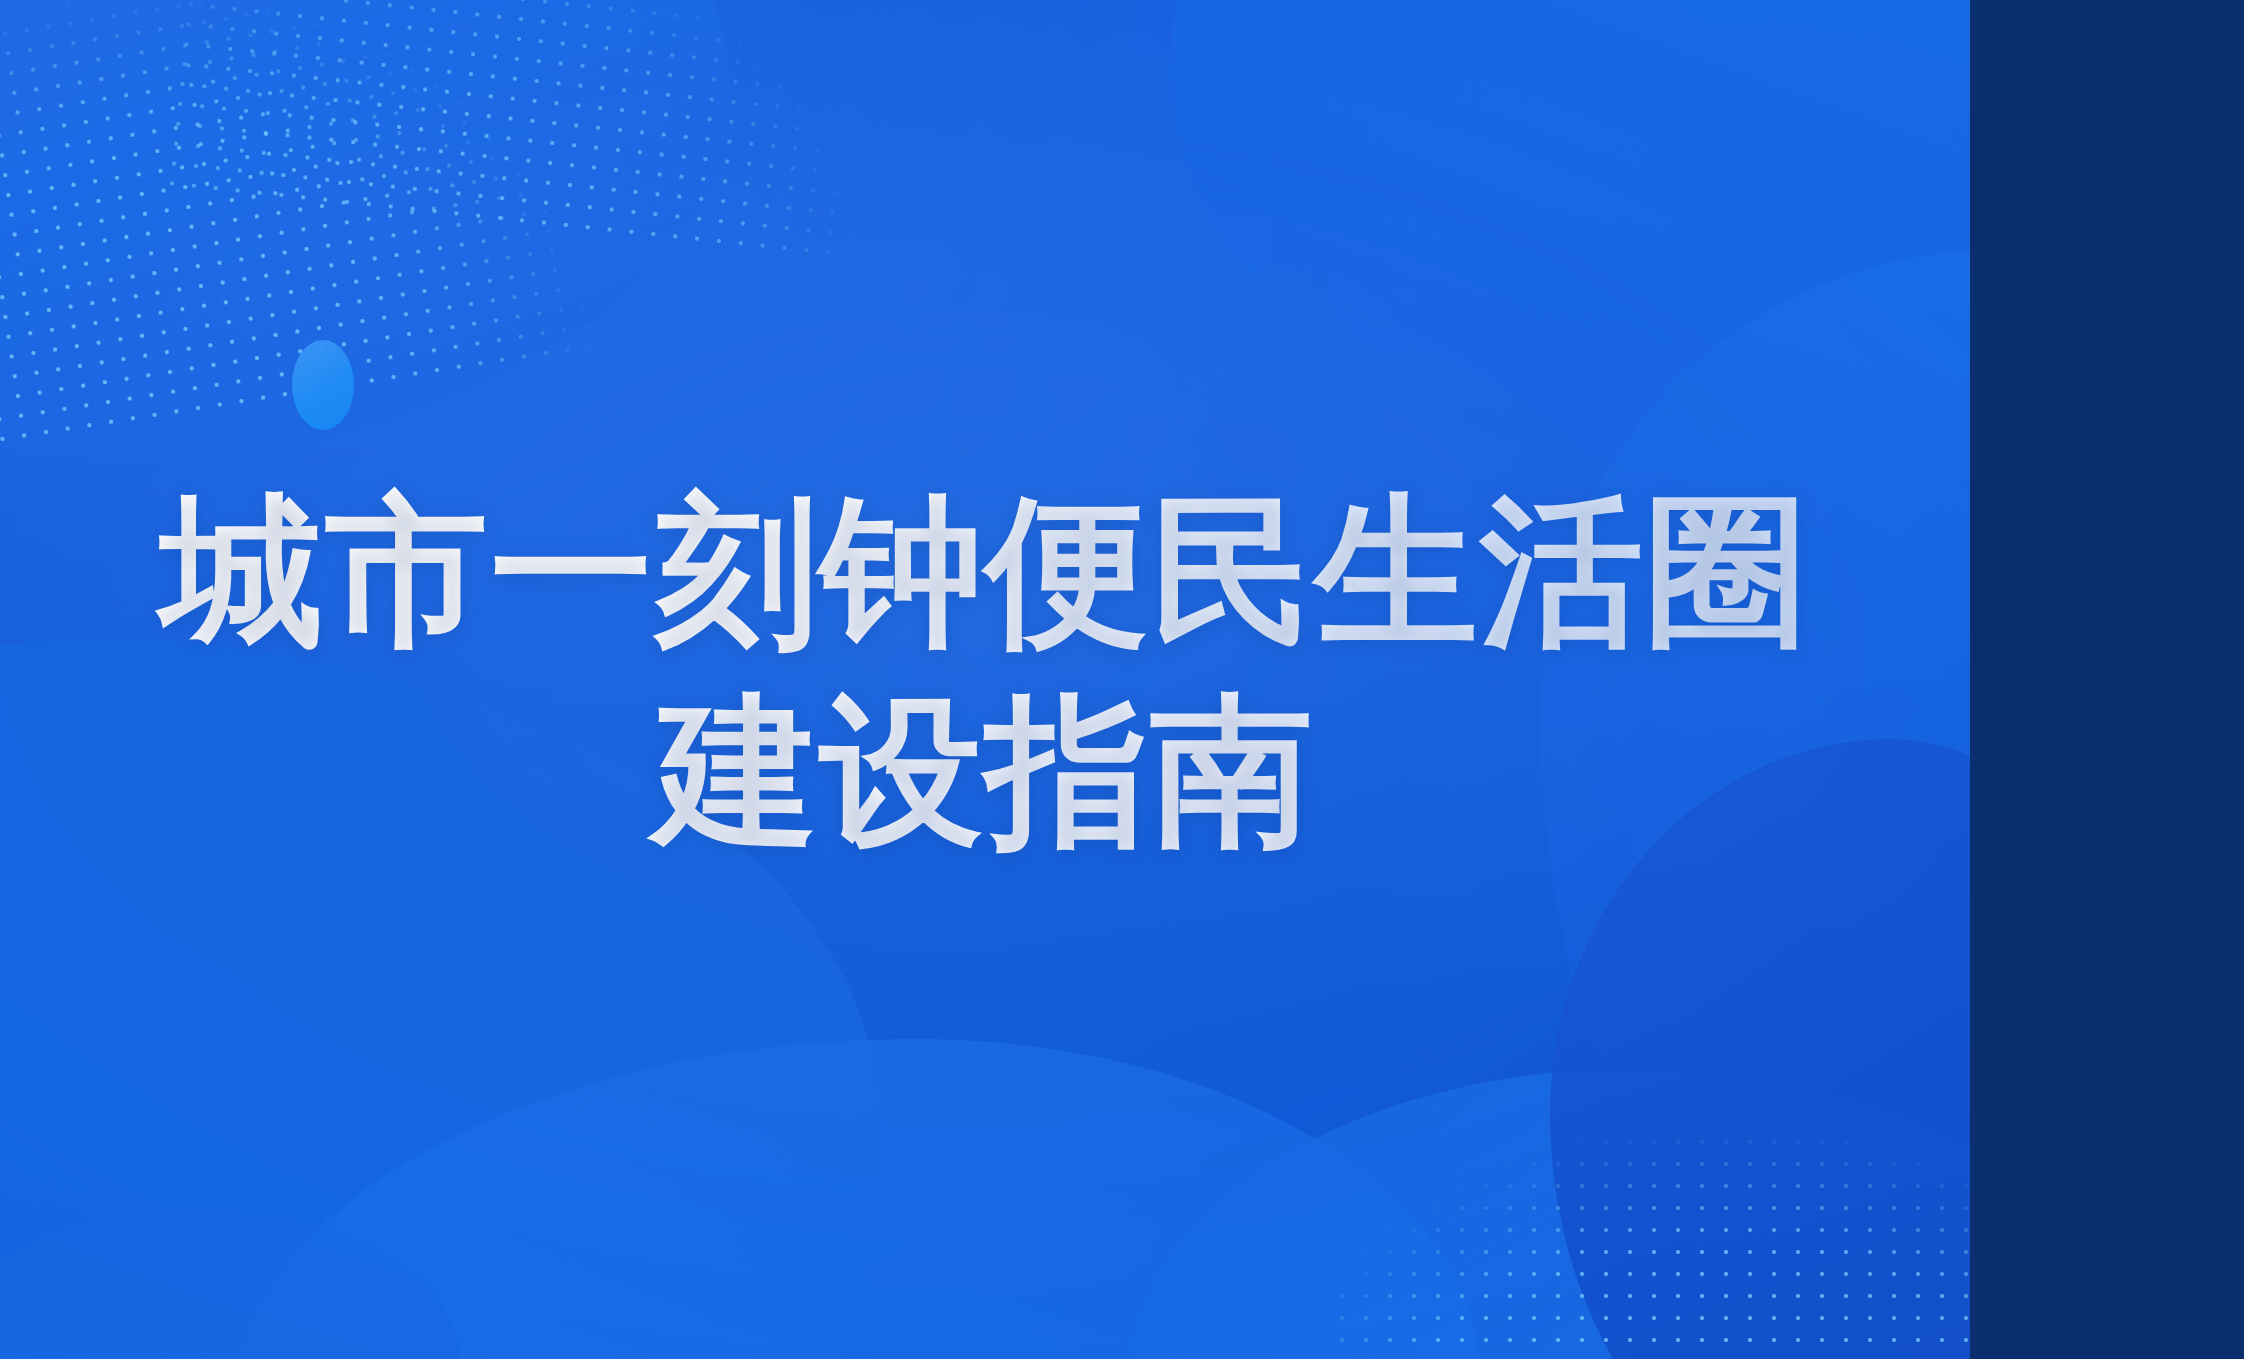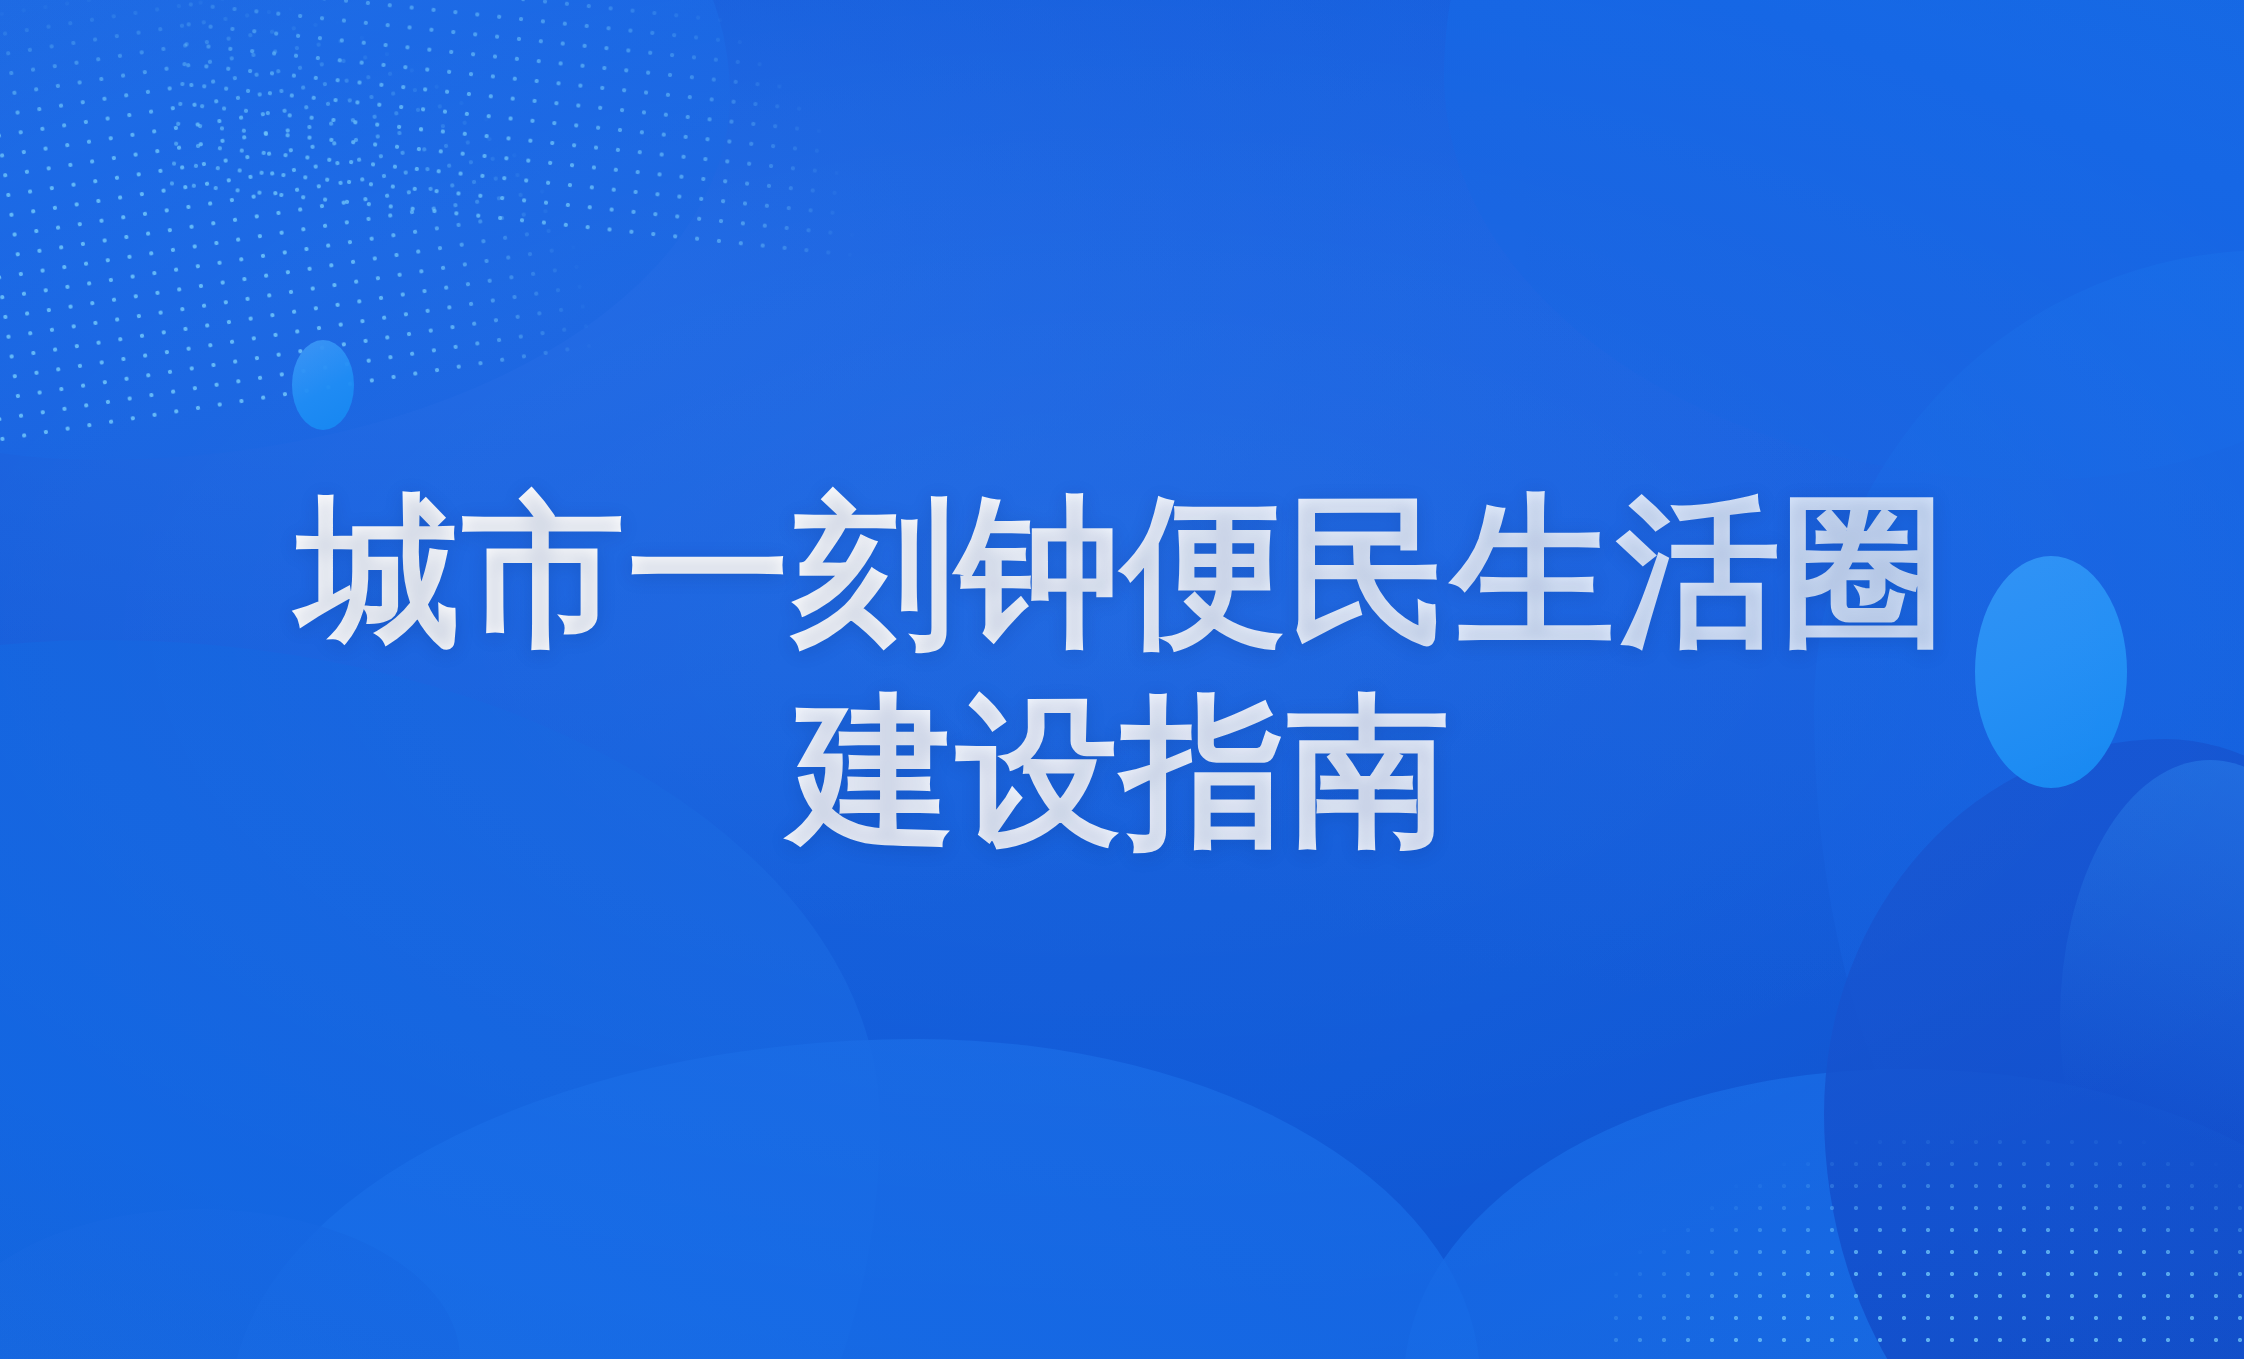--- a/index.html
+++ b/index.html
@@ -1,20 +1,20 @@
 <!DOCTYPE html>
 <html lang="zh"><head>
 <meta charset="utf-8">
 <style>
   html,body{margin:0;padding:0;background:#0b2e6f;}
   *{box-sizing:border-box;}
 
   .poster{
     position:relative;
-    width:2244px;
+    width:1970px;
     height:1359px;
     overflow:hidden;
     font-family:"Liberation Sans","DejaVu Sans",sans-serif;
     background:#0f5cdb;
   }
 
   
   .bg-base{
     position:absolute; inset:0;
     background:

